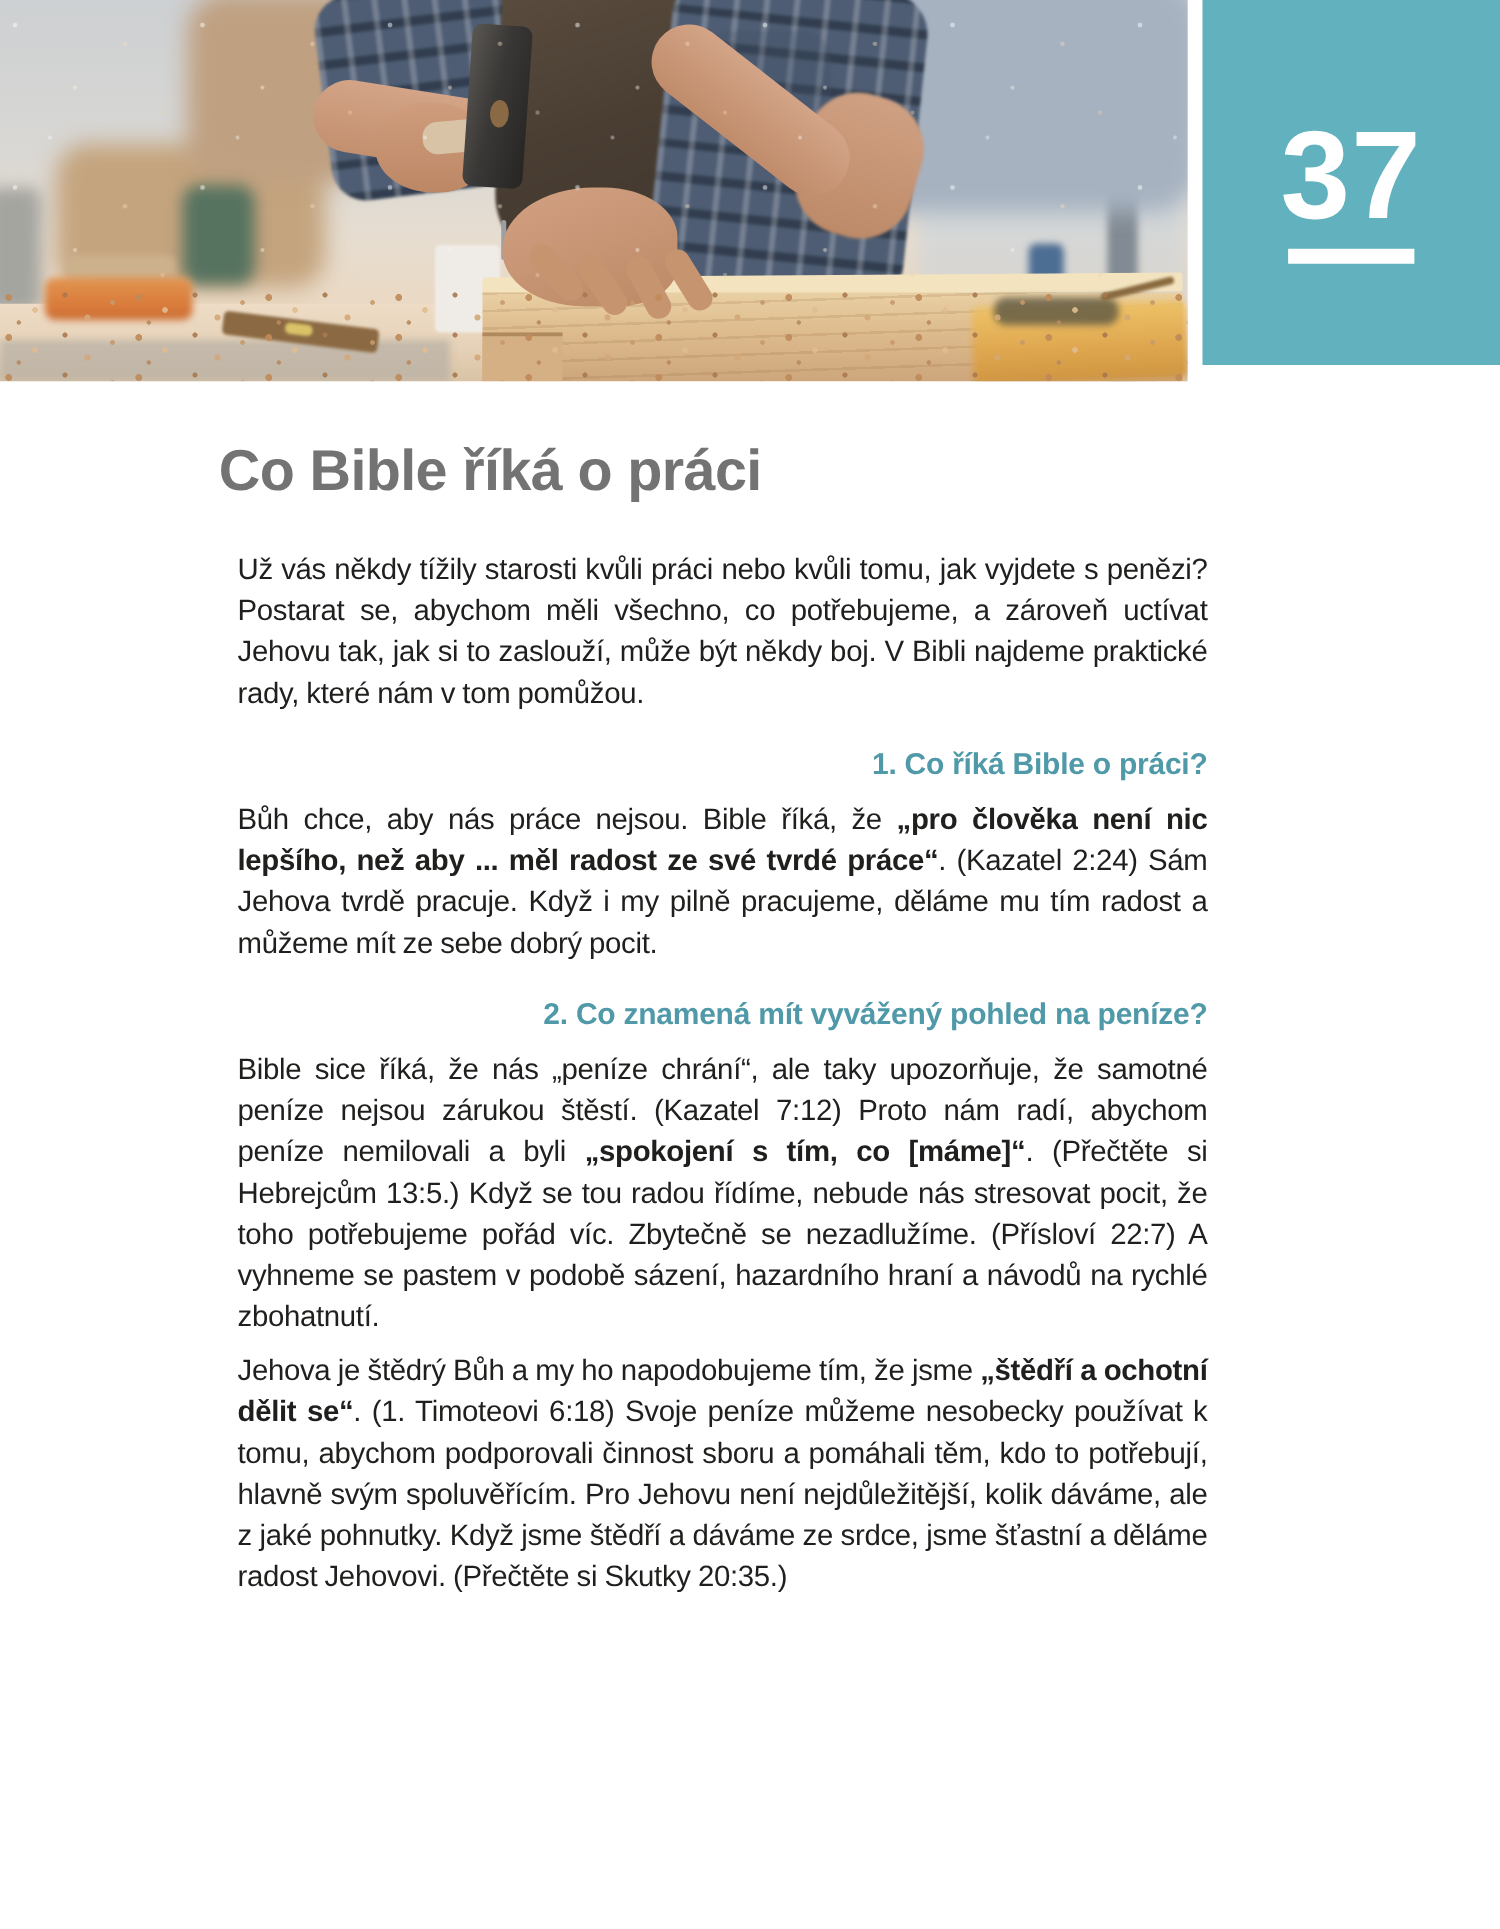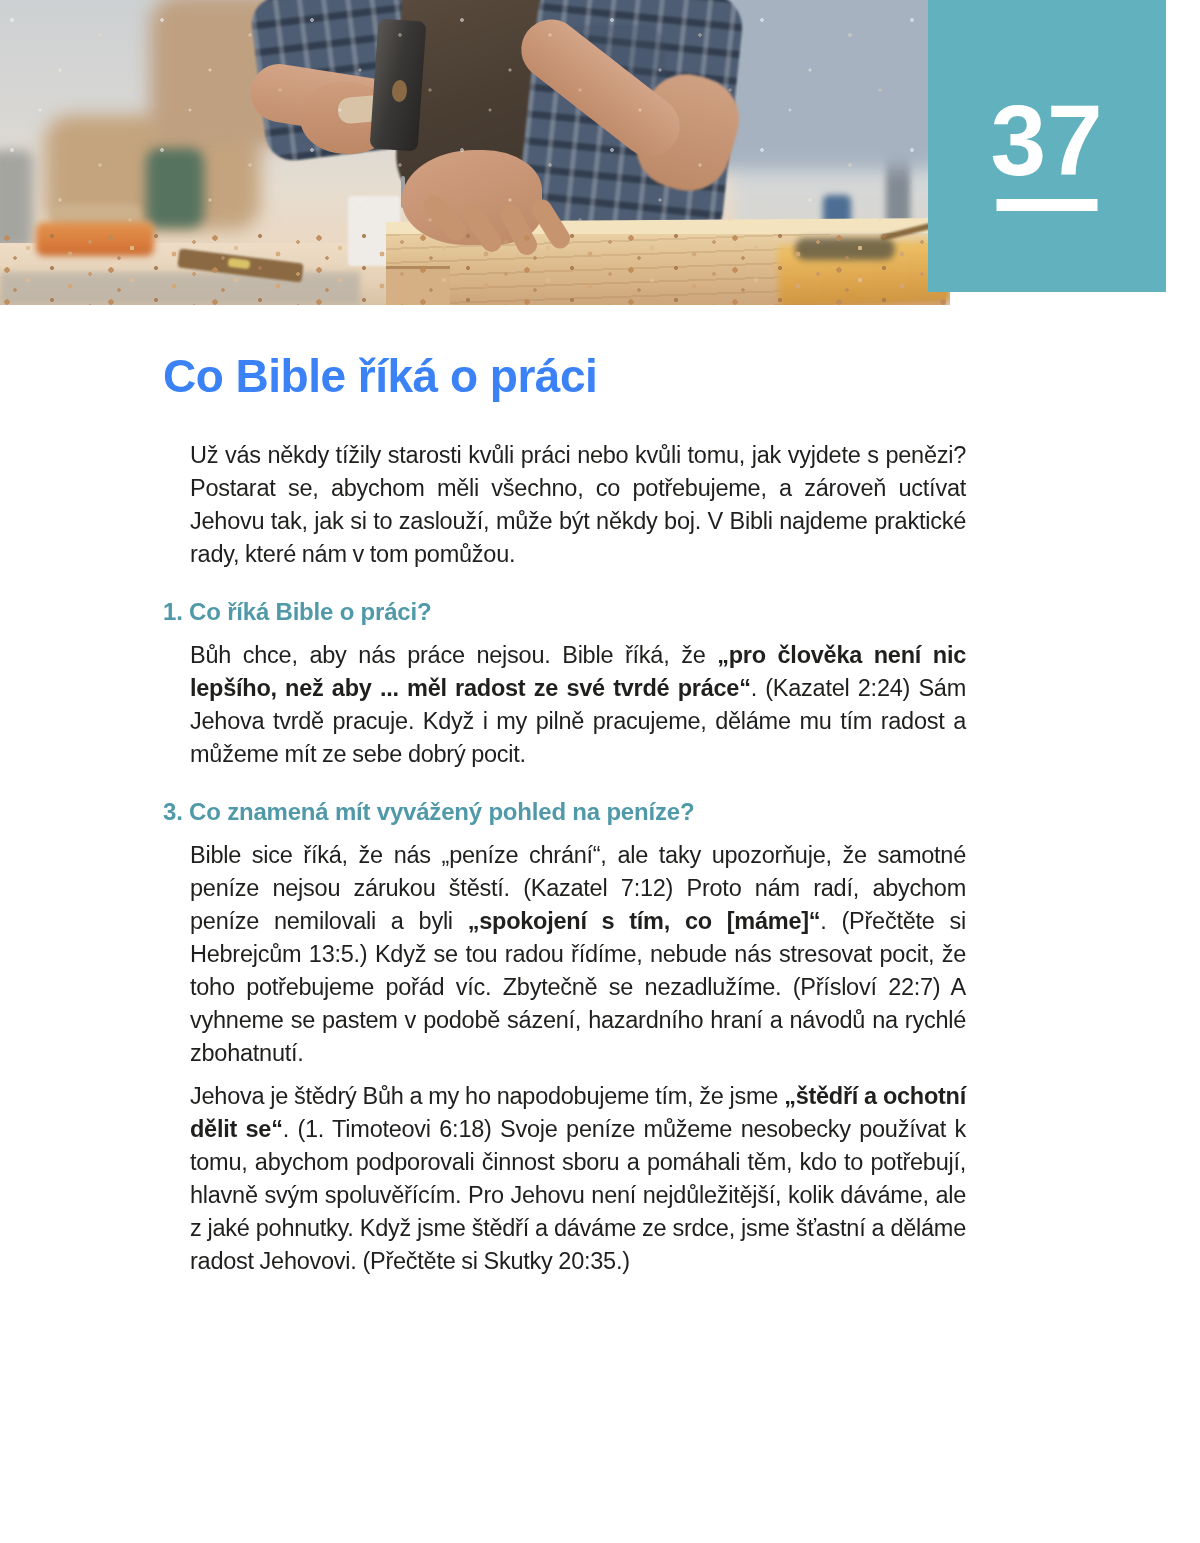--- a/index.html
+++ b/index.html
@@ -90,35 +90,35 @@
     background-size:104px 32px;}
   .ph-dust{left:0;top:0;width:950px;height:230px;opacity:.55;background-image:
     radial-gradient(circle at 12px 20px,rgba(255,255,255,.9) 0 1.6px,transparent 2.2px),
     radial-gradient(circle at 60px 70px,rgba(255,245,230,.8) 0 1.3px,transparent 1.9px),
     radial-gradient(circle at 100px 35px,rgba(240,220,195,.8) 0 1.5px,transparent 2px),
     radial-gradient(circle at 40px 110px,rgba(255,255,255,.7) 0 1.2px,transparent 1.8px),
     radial-gradient(circle at 130px 90px,rgba(235,210,180,.7) 0 1.4px,transparent 2px);
     background-size:150px 130px;}
 
   
-  .lesson-badge{position:absolute;left:928px;top:0;width:238px;height:292px;background:var(--teal);}
+  .lesson-badge{position:absolute;left:962px;top:0;width:238px;height:292px;background:var(--teal);}
   .badge-number{position:absolute;top:104px;left:0;right:0;text-align:center;
     font-size:100px;line-height:72px;font-weight:700;color:#fff;letter-spacing:1px;}
   .badge-underline{position:absolute;top:199px;left:50%;transform:translateX(-50%);
     width:101px;height:12px;background:#fff;}
 
   
   .content{position:absolute;left:163px;top:347px;width:803px;}
-  .title{margin:0 0 34px 0;font-size:46px;line-height:58px;font-weight:700;
-    color:#3b82f6;letter-spacing:-.5px;}
+  .title{margin:0 0 34px 12px;font-size:46px;line-height:58px;font-weight:700;
+    color:#737373;letter-spacing:-.5px;}
   .body-par{margin:0 16px 10px 27px;width:776px;font-size:23.5px;line-height:33px;
     text-align:justify;color:var(--ink);letter-spacing:-.25px;word-spacing:-.5px;}
   .intro{margin-bottom:6px;}
   .section-heading{margin:27px 0 13px 0;font-size:24px;line-height:28px;font-weight:700;
-    color:var(--heading);letter-spacing:-.2px;}
+    color:var(--heading);letter-spacing:-.2px;text-align:right;}
   .bold{font-weight:700;}
 </style>
 </head>
 <body>
 
 <div class="page">
 
   <div class="hero-photo" role="img" aria-label="carpenter-hammering-wood-photo">
     <div class="ph-window ph-blur6"></div>
     <div class="ph-frame ph-blur3"></div>
@@ -173,21 +173,21 @@
     <p class="body-par intro">Už vás někdy tížily starosti kvůli práci nebo kvůli tomu, jak vyjdete s penězi? Postarat se, abychom měli všechno, co potřebujeme, a zároveň uctívat Jehovu tak, jak si to zaslouží, může být někdy boj. V Bibli najdeme praktické rady, které nám v tom pomůžou.</p>
     <div>
   <section>
     <h2 class="section-heading">1. Co říká Bible o práci?</h2>
     <div>
             <p class="body-par"><span>Bůh chce, aby nás práce nejsou. Bible říká, že </span><span class="bold">„pro člověka není nic lepšího, než aby ... měl radost ze své tvrdé práce“</span><span>. (Kazatel 2:24) Sám Jehova tvrdě pracuje. Když i my pilně pracujeme, děláme mu tím radost a můžeme mít ze sebe dobrý pocit.</span></p>
           </div>
   </section>
 
   <section>
-    <h2 class="section-heading">3. Co znamená mít vyvážený pohled na peníze?</h2>
+    <h2 class="section-heading">2. Co znamená mít vyvážený pohled na peníze?</h2>
     <div>
             <p class="body-par"><span>Bible sice říká, že nás „peníze chrání“, ale taky upozorňuje, že samotné peníze nejsou zárukou štěstí. (Kazatel 7:12) Proto nám radí, abychom peníze nemilovali a byli </span><span class="bold">„spokojení s tím, co [máme]“</span><span>. (Přečtěte si Hebrejcům 13:5.) Když se tou radou řídíme, nebude nás stresovat pocit, že toho potřebujeme pořád víc. Zbytečně se nezadlužíme. (Přísloví 22:7) A vyhneme se pastem v podobě sázení, hazardního hraní a návodů na rychlé zbohatnutí.</span></p>
           </div>
   </section>
 
   <section>
     <div>
             <p class="body-par"><span>Jehova je štědrý Bůh a my ho napodobujeme tím, že jsme </span><span class="bold">„štědří a ochotní dělit se“</span><span>. (1. Timoteovi 6:18) Svoje peníze můžeme nesobecky používat k tomu, abychom podporovali činnost sboru a pomáhali těm, kdo to potřebují, hlavně svým spoluvěřícím. Pro Jehovu není nejdůležitější, kolik dáváme, ale z jaké pohnutky. Když jsme štědří a dáváme ze srdce, jsme šťastní a děláme radost Jehovovi. (Přečtěte si Skutky 20:35.)</span></p>
           </div>
   </section>

